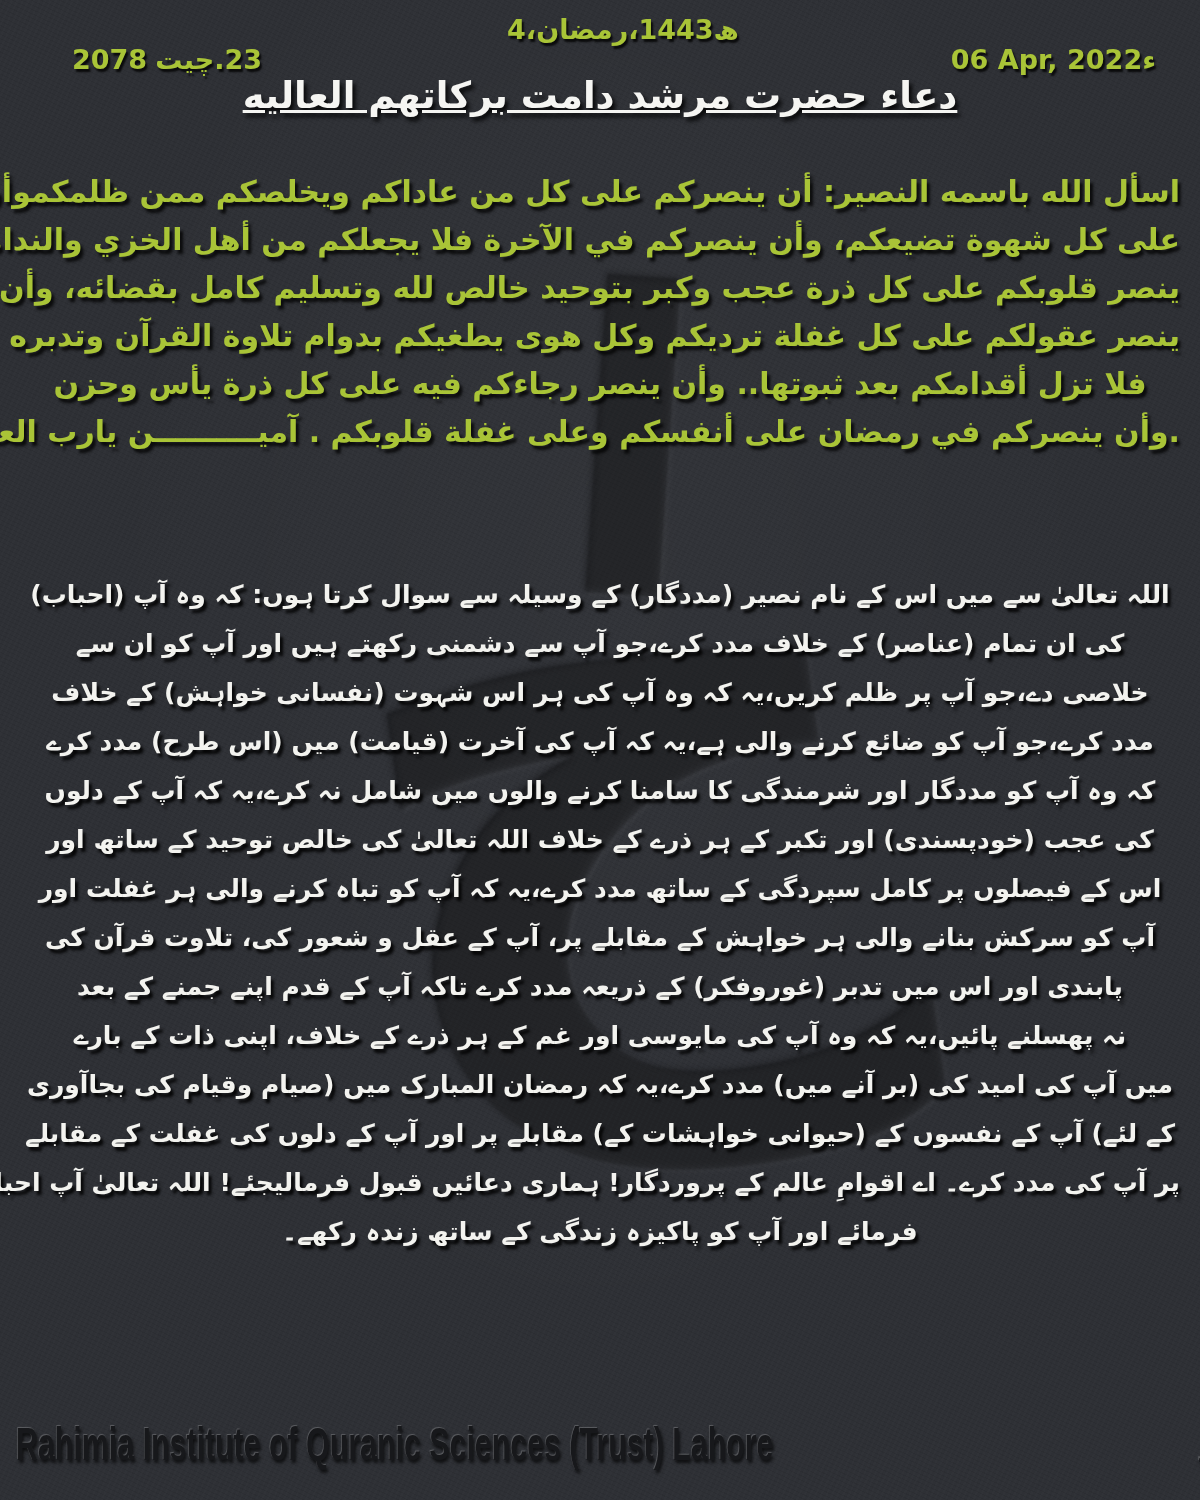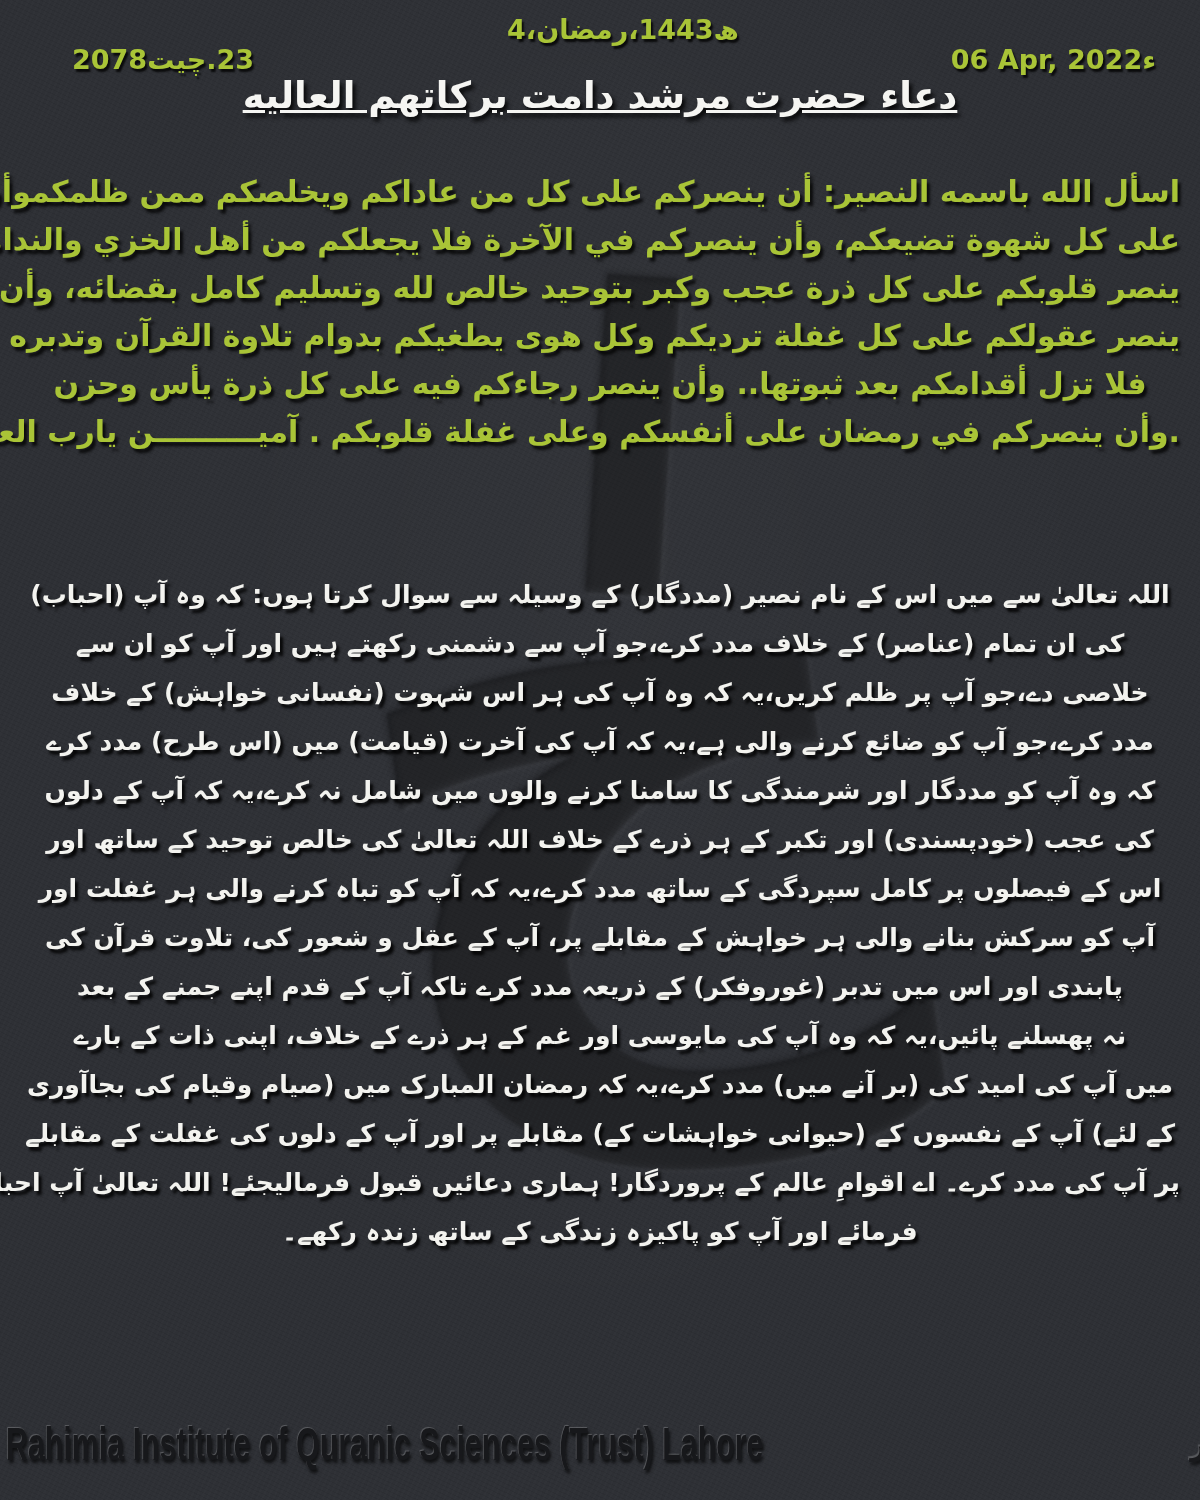--- a/index.html
+++ b/index.html
@@ -33,21 +33,21 @@
   .green-text{color:#a9c437;font-weight:bold;text-shadow:2px 3px 2px rgba(0,0,0,0.8);}
   .hijri-date{
     position:absolute;top:14px;left:0;width:100%;
     text-align:center;font-size:27px;direction:ltr;margin-left:23px;
   }
   .hijri-date span{display:inline-block;}
   .bikrami-date{
     position:absolute;top:44px;left:72px;
     font-size:27px;direction:ltr;display:flex;align-items:baseline;
   }
-  .bikrami-date .b-year{margin-right:0;}
+  .bikrami-date .b-year{margin-right:8px;}
   .gregorian-date{
     position:absolute;top:44px;right:44px;
     font-size:27px;direction:ltr;
   }
   .poster-title{
     position:absolute;top:74px;left:0;width:100%;
     text-align:center;direction:rtl;
     color:#f5f5f2;font-size:37px;font-weight:bold;
     text-shadow:3px 4px 4px rgba(0,0,0,0.85);
     text-decoration:underline;
@@ -79,21 +79,21 @@
     font-size:25px;
     color:#f3f3ef;
     text-shadow:3px 4px 3px rgba(0,0,0,0.9);
     font-weight:bold;
   }
 
   
   .footer{
     position:absolute;left:0;bottom:8px;width:1052px;height:96px;
     display:flex;align-items:center;justify-content:flex-start;
-    padding:0 6px;box-sizing:border-box;
+    padding:0 16px;box-sizing:border-box;
   }
   .institute-en{
     font-family:"Liberation Sans", sans-serif;
     font-weight:bold;
     font-size:46px;
     white-space:nowrap;
     color:#17181b;
     transform:scaleX(0.66);
     transform-origin:left center;
     text-shadow:-1px -1px 1px rgba(255,255,255,0.22), 2px 3px 4px rgba(0,0,0,0.7);

